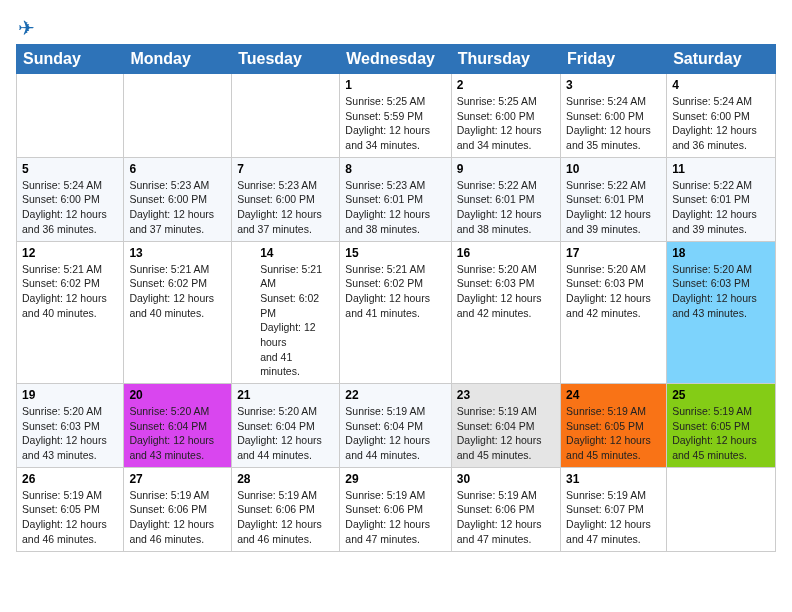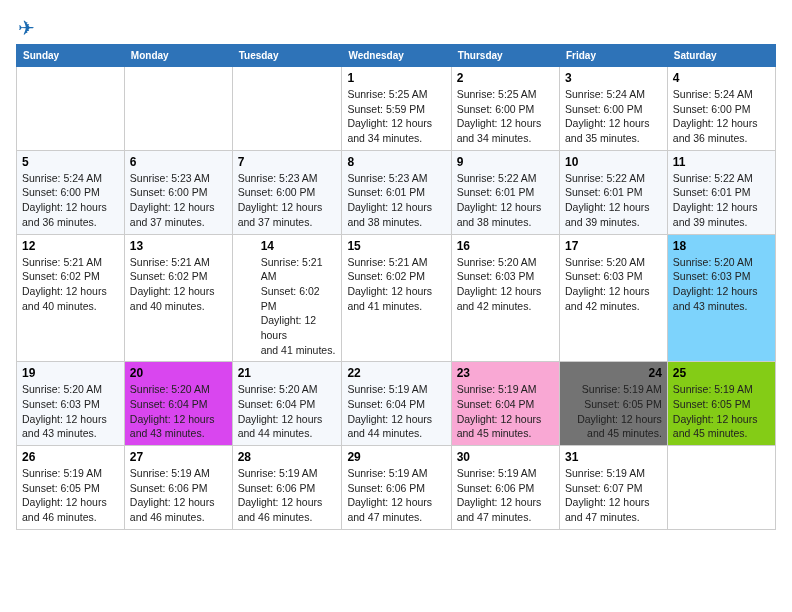--- a/index.html
+++ b/index.html
@@ -40,21 +40,21 @@
     table {
       width: 100%;
       border-collapse: collapse;
       font-size: 11px;
     }
     thead tr th {
       background-color: #2e73b8;
       color: #fff;
       text-align: left;
       padding: 5px 6px;
-      font-size: 10px;
+      font-size: 16px;
       font-weight: bold;
       border: 1px solid #2e73b8;
     }
     tbody tr td {
       border: 1px solid #ccc;
       vertical-align: top;
       padding: 4px 5px;
       width: 113px;
       min-height: 70px;
       background: #fff;
@@ -199,25 +199,25 @@
 Daylight: 12 hours
 and 43 minutes.</span></td>
         <td style="background: rgb(245, 248, 252);"><span class="day-num">21</span><span class="day-info" style="white-space: pre-line;">Sunrise: 5:20 AM
 Sunset: 6:04 PM
 Daylight: 12 hours
 and 44 minutes.</span></td>
         <td style="background: rgb(245, 248, 252);"><span class="day-num">22</span><span class="day-info" style="white-space: pre-line;">Sunrise: 5:19 AM
 Sunset: 6:04 PM
 Daylight: 12 hours
 and 44 minutes.</span></td>
-        <td style="background: #f9a8d4; margin-top: 26px;"><span class="day-num">23</span><span class="day-info" style="white-space: pre-line;">Sunrise: 5:19 AM
+        <td style="background: #e5e5e5; margin-top: 26px;"><span class="day-num">23</span><span class="day-info" style="white-space: pre-line;">Sunrise: 5:19 AM
 Sunset: 6:04 PM
 Daylight: 12 hours
 and 45 minutes.</span></td>
-        <td style="background: #737373; text-align: right;"><span class="day-num">24</span><span class="day-info" style="white-space: pre-line;">Sunrise: 5:19 AM
+        <td style="background: #f97316;"><span class="day-num">24</span><span class="day-info" style="white-space: pre-line;">Sunrise: 5:19 AM
 Sunset: 6:05 PM
 Daylight: 12 hours
 and 45 minutes.</span></td>
         <td style="background: #84cc16;"><span class="day-num">25</span><span class="day-info" style="white-space: pre-line;">Sunrise: 5:19 AM
 Sunset: 6:05 PM
 Daylight: 12 hours
 and 45 minutes.</span></td>
       </tr>
       <tr>
         <td style="background: rgb(255, 255, 255);"><span class="day-num">26</span><span class="day-info" style="white-space: pre-line;">Sunrise: 5:19 AM

